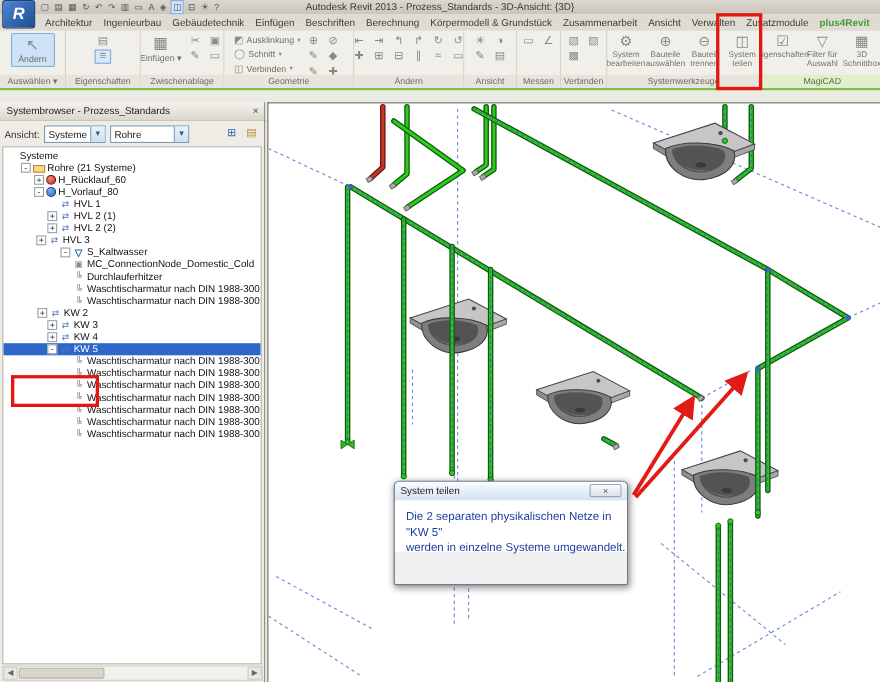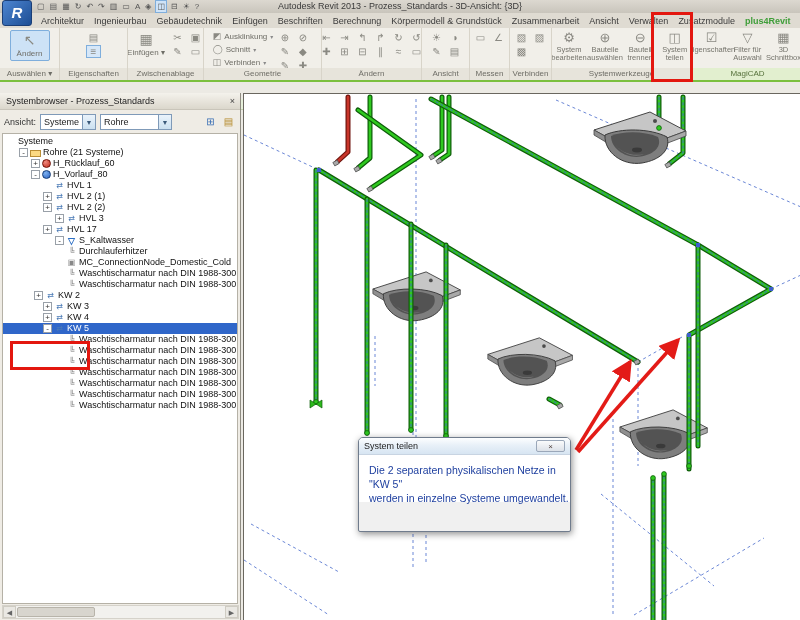--- a/index.html
+++ b/index.html
@@ -429,25 +429,24 @@
     </div>
   </div>
   <div class="tree" id="tree">
       <div class="trow" style="padding-left: 4px;"><span class="exp hid">+</span><span class="tl">Systeme</span></div>
       <div class="trow" style="padding-left: 16px;"><span class="exp">-</span><span class="ti folder"></span><span class="tl">Rohre (21 Systeme)</span></div>
       <div class="trow" style="padding-left: 28px;"><span class="exp">+</span><span class="ti sys-red"></span><span class="tl">H_Rücklauf_60</span></div>
       <div class="trow" style="padding-left: 28px;"><span class="exp">-</span><span class="ti sys-blue"></span><span class="tl">H_Vorlauf_80</span></div>
       <div class="trow" style="padding-left: 40px;"><span class="exp hid">+</span><span class="ti net">⇄</span><span class="tl">HVL 1</span></div>
       <div class="trow" style="padding-left: 40px;"><span class="exp">+</span><span class="ti net">⇄</span><span class="tl">HVL 2 (1)</span></div>
       <div class="trow" style="padding-left: 40px;"><span class="exp">+</span><span class="ti net">⇄</span><span class="tl">HVL 2 (2)</span></div>
-      <div class="trow" style="padding-left: 52px;"><span class="exp">+</span><span class="ti net">⇄</span><span class="tl">HVL 3</span></div>
-      <div class="trow" style="padding-left: 40px;"><span class="exp">+</span><span class="ti net">⇄</span><span class="tl">HVL 17</span></div>
+      <div class="trow" style="padding-left: 30px;"><span class="exp">+</span><span class="ti net">⇄</span><span class="tl">HVL 3</span></div>
       <div class="trow" style="padding-left: 28px; margin-left: 24px;"><span class="exp">-</span><span class="ti kalt">▽</span><span class="tl">S_Kaltwasser</span></div>
+      <div class="trow" style="padding-left: 52px;"><span class="exp hid">+</span><span class="ti node">▣</span><span class="tl">MC_ConnectionNode_Domestic_Cold</span></div>
       <div class="trow" style="padding-left: 52px;"><span class="exp hid">+</span><span class="ti fit">╚</span><span class="tl">Durchlauferhitzer</span></div>
-      <div class="trow" style="padding-left: 52px;"><span class="exp hid">+</span><span class="ti node">▣</span><span class="tl">MC_ConnectionNode_Domestic_Cold</span></div>
       <div class="trow" style="padding-left: 52px;"><span class="exp hid">+</span><span class="ti fit">╚</span><span class="tl">Waschtischarmatur nach DIN 1988-300: Waterpoint_hc</span></div>
       <div class="trow" style="padding-left: 52px;"><span class="exp hid">+</span><span class="ti fit">╚</span><span class="tl">Waschtischarmatur nach DIN 1988-300: Waterpoint_hc</span></div>
       <div class="trow" style="padding-left: 31px;"><span class="exp">+</span><span class="ti net">⇄</span><span class="tl">KW 2</span></div>
       <div class="trow" style="padding-left: 40px;"><span class="exp">+</span><span class="ti net">⇄</span><span class="tl">KW 3</span></div>
       <div class="trow" style="padding-left: 40px;"><span class="exp">+</span><span class="ti net">⇄</span><span class="tl">KW 4</span></div>
       <div class="trow sel" style="padding-left: 40px;"><span class="exp">-</span><span class="ti net">⇄</span><span class="tl">KW 5</span></div>
       <div class="trow" style="padding-left: 52px;"><span class="exp hid">+</span><span class="ti fit">╚</span><span class="tl">Waschtischarmatur nach DIN 1988-300: Waterpoint_hc</span></div>
       <div class="trow" style="padding-left: 52px;"><span class="exp hid">+</span><span class="ti fit">╚</span><span class="tl">Waschtischarmatur nach DIN 1988-300: Waterpoint_hc</span></div>
       <div class="trow" style="padding-left: 52px;"><span class="exp hid">+</span><span class="ti fit">╚</span><span class="tl">Waschtischarmatur nach DIN 1988-300: Waterpoint_hc</span></div>
       <div class="trow" style="padding-left: 52px;"><span class="exp hid">+</span><span class="ti fit">╚</span><span class="tl">Waschtischarmatur nach DIN 1988-300: Waterpoint_hc</span></div>

